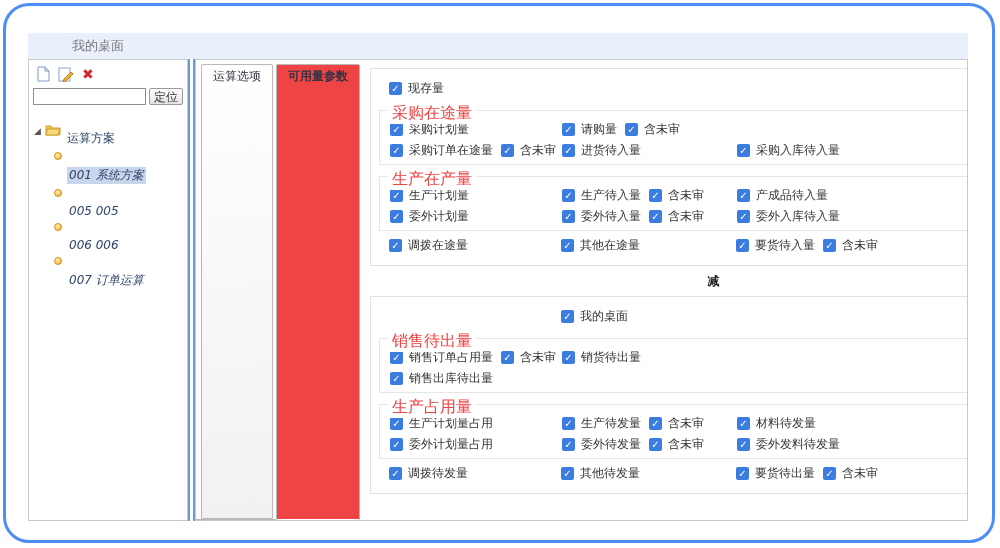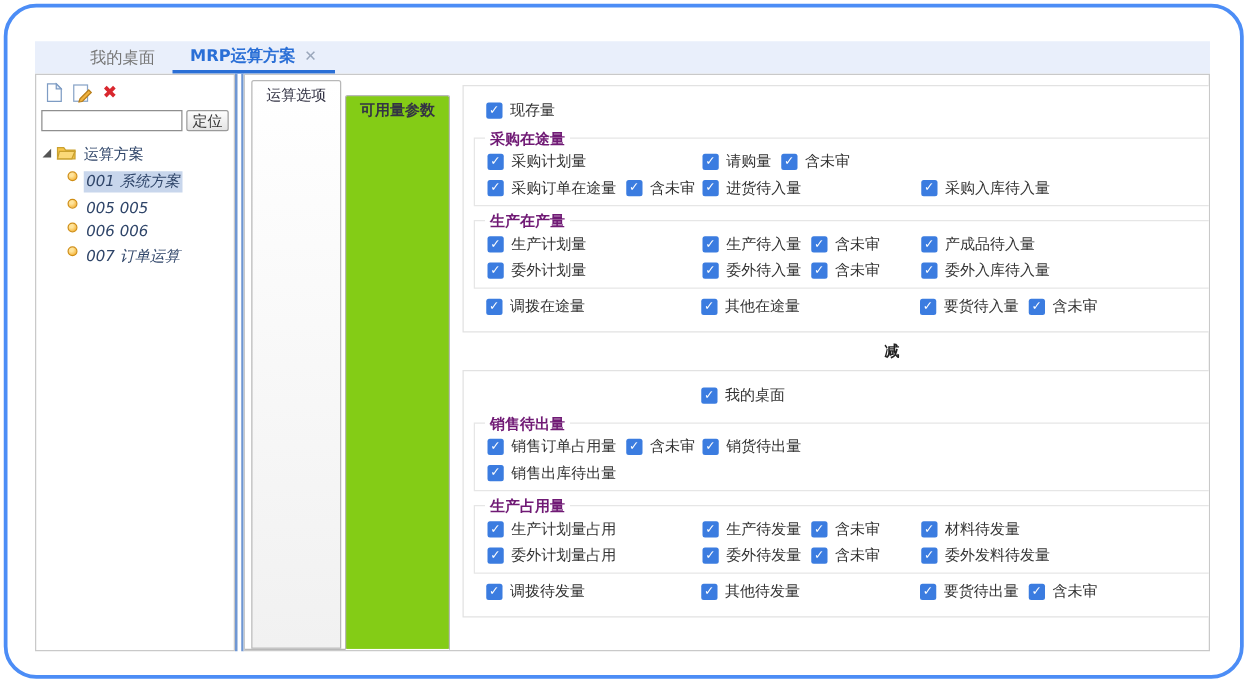--- a/index.html
+++ b/index.html
@@ -25,60 +25,56 @@
   .tbicon{display:inline-flex;align-items:center;cursor:pointer;}
   .delx{color:var(--red);font-size:14px;font-weight:bold;line-height:1;}
   .searchrow{display:flex;gap:3px;align-items:center;padding:1px 1px 4px 1px;}
   .searchrow input{flex:1;height:17px;border:1px solid #8f8f8f;font-size:12px;padding:0 3px;min-width:0;background:#fff;}
   .locate{font-size:12px;height:17px;padding:0 4px;border:1px solid #9a9a9a;background:linear-gradient(#fefefe,#e4e4e4);border-radius:2px;color:#333;cursor:pointer;white-space:nowrap;}
   .tree{padding:5px 2px;font-size:12px;color:#2f4569;}
   .troot{display:flex;align-items:center;gap:4px;padding:1px 0;cursor:pointer;}
   .expander{color:#555;font-size:9px;line-height:1;}
   .titem{display:flex;align-items:flex-start;gap:5px;padding:1px 0;margin-top:3px;margin-left:20px;cursor:pointer;font-style:italic;}
   .bullet{width:8px;height:8px;border-radius:50%;background:radial-gradient(circle at 35% 30%,#ffe49b 25%,#f3a71f);border:1px solid #cf8d13;flex:none;}
-  .tlabel{padding:0 2px;}
+  .tlabel{padding:0 2px;margin-top:15px;}
   .tlabel.sel{background:#c8d6ec;}
 
   
   .splitter{width:7px;border-left:2px solid #6f97d3;border-right:2px solid #6f97d3;background:#fff;cursor:col-resize;flex:none;}
 
   
   .rightpanel{flex:1;border:1px solid #c9c9c9;display:flex;flex-direction:row;background:#fff;min-width:0;}
   .mtabbar{display:flex;gap:3px;padding:4px 0 0 5px;border-bottom:1px solid #b8b8b8;}
   .mtab{font-size:12px;color:#334;padding:3px 11px;border:1px solid #b8b8b8;background:linear-gradient(#ffffff,#f1f1f1);border-radius:2px 2px 0 0;cursor:pointer;position:relative;}
-  .mtab.active{background:#84cc16;font-weight:bold;border-bottom:1px solid #fff;margin-bottom:-1px;z-index:2;margin-top:12px;}
+  .mtab.active{background:#ef4444;font-weight:bold;border-bottom:1px solid #fff;margin-bottom:-1px;z-index:2;}
   .tabcontent{flex:1;padding:8px 0 0 10px;overflow:hidden;}
 
   .bigpanel{width:687px;border:1px solid #e2e2e2;padding:5px 8px;background:#fff;}
   .cbrow{display:grid;grid-template-columns:172px 175px 1fr;align-items:center;height:21px;}
   .cbrow.loose{margin:4px 0;padding-left:10px;}
   .cell{display:flex;align-items:center;gap:8px;min-width:0;}
   .gc0{grid-column:1} .gc1{grid-column:2} .gc2{grid-column:3}
   .unit{display:inline-flex;align-items:center;gap:6px;font-size:12px;color:#333;white-space:nowrap;cursor:pointer;}
   .cb{width:13px;height:13px;border-radius:2px;display:inline-flex;align-items:center;justify-content:center;flex:none;}
   .cb.on{background:var(--checkbox);color:#fff;font-size:10px;font-weight:bold;line-height:1;}
   .cb.off{background:#fff;border:1px solid #999;}
   .groupbox{position:relative;border:1px solid #e6e6e6;margin:11px 0 3px 0;padding:8px 0 3px 10px;}
-  .legend{position:absolute;top:-8px;left:8px;background:#fff;padding:0 4px;font-size:12px;font-weight:bold;color:#701a75;}
+  .legend{position:absolute;top:-8px;left:8px;background:#fff;padding:0 4px;font-size:16px;font-weight:normal;color:#ef4444;}
   .minusrow{width:687px;text-align:center;font-size:12px;font-weight:bold;color:#222;padding:7px 0 6px 0;}
 </style>
 </head>
 <body>
 
 <div class="frame"></div>
 
 <div class="app">
 
   <div class="wtabbar">
       <div class="wtab">
         <span>我的桌面</span>
-      </div>
-      <div class="wtab active">
-        <span>MRP运算方案</span>
-        <span class="closex">✕</span>
       </div>
     </div>
 
   <div class="mainrow">
 
     <div class="leftpanel">
       <div class="toolbar">
         <span class="tbicon">
           <svg width="13" height="16" viewBox="0 0 13 16">
               <path d="M1 1 h7 l4 4 v10 H1 z" fill="#ffffff" stroke="#7e9cc4"></path>

